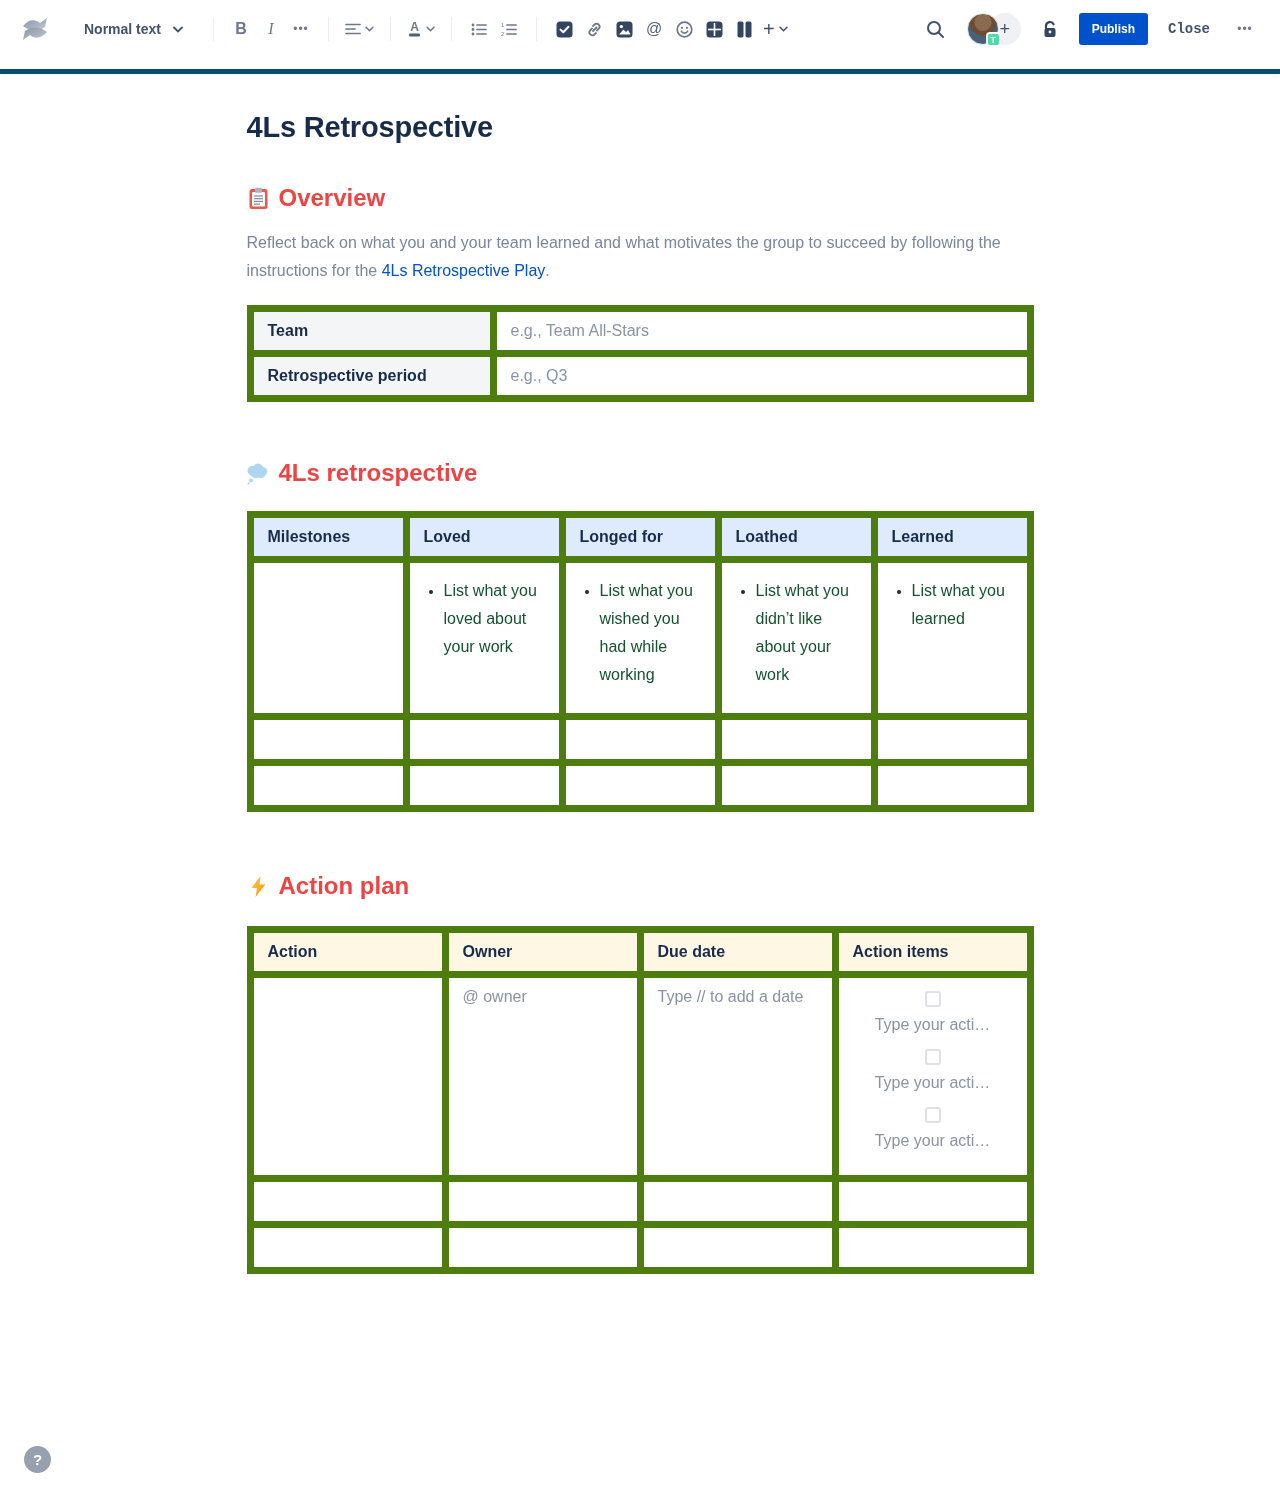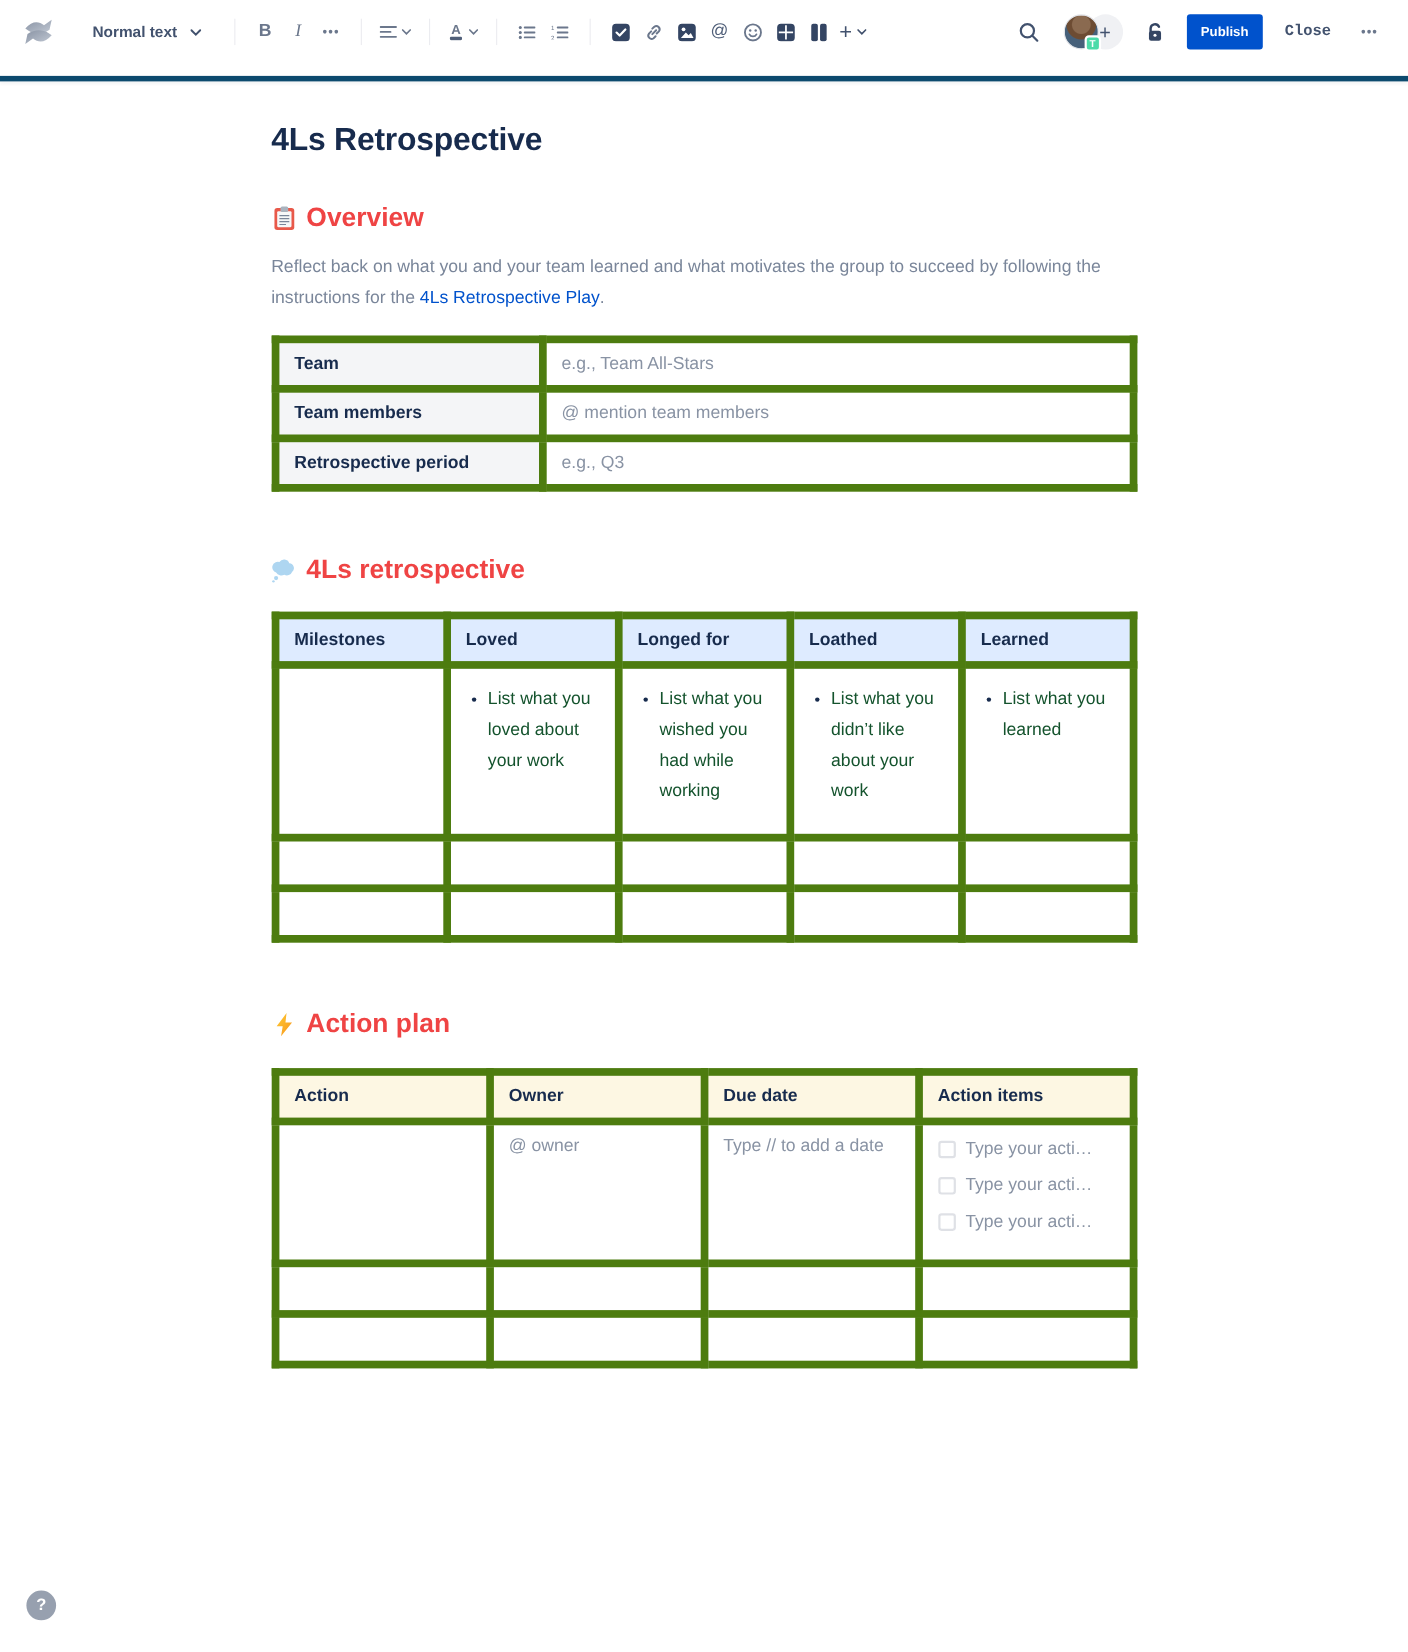--- a/index.html
+++ b/index.html
@@ -62,21 +62,21 @@
   .empty-row td { height:46px; }
   .cell-list { margin:4px 0 0 0; padding-left:20px; }
   .cell-list li { color:#14532d; line-height:28px; }
   .cell-list li::marker { color:#172B4D; font-size:13px; }
 
   .action-section { margin-top:60px; }
   .action-table { margin-top:26px; }
   .action-table th { background:#FDF7E3; font-weight:700; height:44px; vertical-align:middle; }
   .action-table col { width:25%; }
   .action-body-row td { height:129px; }
-  .task-item { display:flex; align-items:center; gap:9px; margin:3px 0 15px 0; }
+  .task-item { display:flex; align-items:center; gap:9px; margin:3px 0 15px 0;flex-direction:column; }
   .task-checkbox { width:16px; height:16px; border:2px solid #DFE1E6; border-radius:3px; background:#fff; flex:none; cursor:pointer; }
   .task-text { color:#8993A4; white-space:nowrap; overflow:hidden; text-overflow:ellipsis; }
 
   .help-fab { position:absolute; left:24px; top:1446px; width:27px; height:27px; border-radius:50%; background:#97A0AF;
               color:#fff; font-size:15px; font-weight:700; display:flex; align-items:center; justify-content:center; cursor:pointer; }
 </style>
 </head>
 <body>
 
 <div class="topbar">
@@ -278,24 +278,20 @@
       </span>
       <span>Overview</span>
     </h2>
     <p class="overview-desc"><span>Reflect back on what you and your team learned and what motivates the group to succeed by following the instructions for the </span><a class="inline-link">4Ls Retrospective Play</a><span>.</span></p>
 
     <table class="meta-table">
       <tbody>
         <tr>
           <td class="meta-label">Team</td>
           <td><span class="ph">e.g., Team All-Stars</span></td>
-        </tr>
-        <tr>
-          <td class="meta-label">Team members</td>
-          <td><span class="ph">@ mention team members</span></td>
         </tr>
         <tr>
           <td class="meta-label">Retrospective period</td>
           <td><span class="ph">e.g., Q3</span></td>
         </tr>
       </tbody>
     </table>
   </div>
 
   <div class="retro-section">

